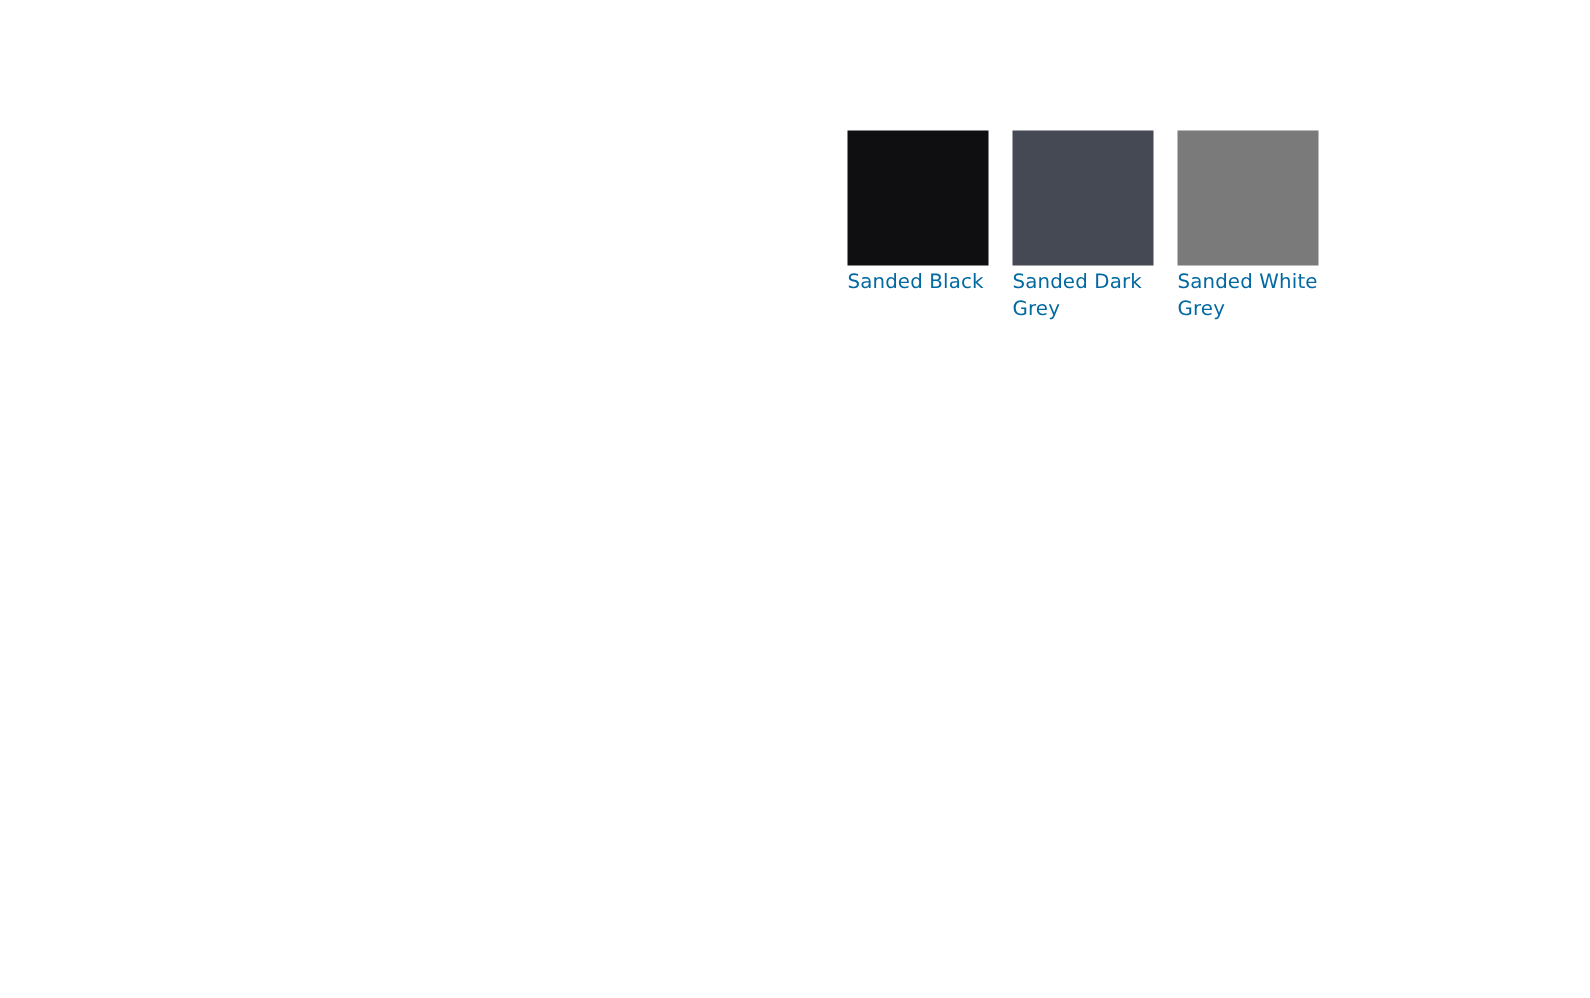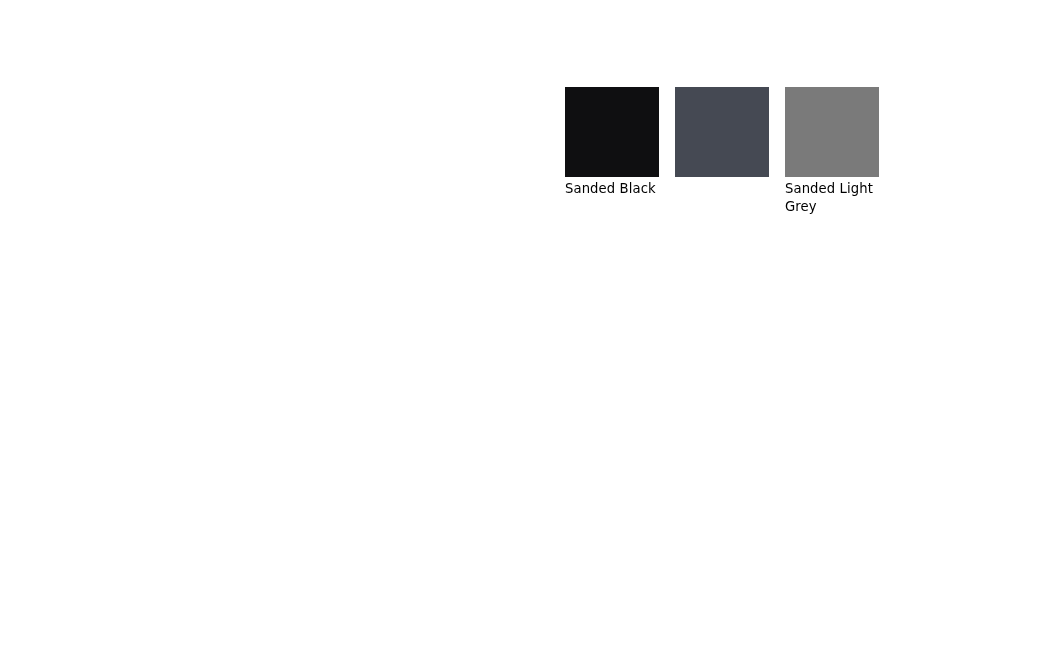--- a/index.html
+++ b/index.html
@@ -37,34 +37,35 @@
     width: 94px;
     height: 90px;
     box-sizing: border-box;
     display: block;
   }
 
   .swatch-label {
     margin-top: 3px;
     font-size: 13.2px;
     line-height: 17.5px;
-    color: #000000;
+    color: #0369a1;
     letter-spacing: 0.1px;
     white-space: normal;
     word-break: normal;
   }
 </style>
 </head>
 <body style="background-color: rgb(255, 255, 255);">
 
 <div id="swatch-gallery">
     <div class="swatch-item">
       <div class="swatch-chip" style="background-color: rgb(15, 15, 17);"></div>
       <div class="swatch-label">Sanded Black</div>
     </div>
     <div class="swatch-item">
       <div class="swatch-chip" style="background-color: rgb(69, 73, 83);"></div>
+      <div class="swatch-label">Sanded Dark Grey</div>
     </div>
     <div class="swatch-item">
       <div class="swatch-chip" style="background-color: rgb(122, 122, 122);"></div>
-      <div class="swatch-label">Sanded Light Grey</div>
+      <div class="swatch-label">Sanded White Grey</div>
     </div>
   </div>
 
 </body></html>

